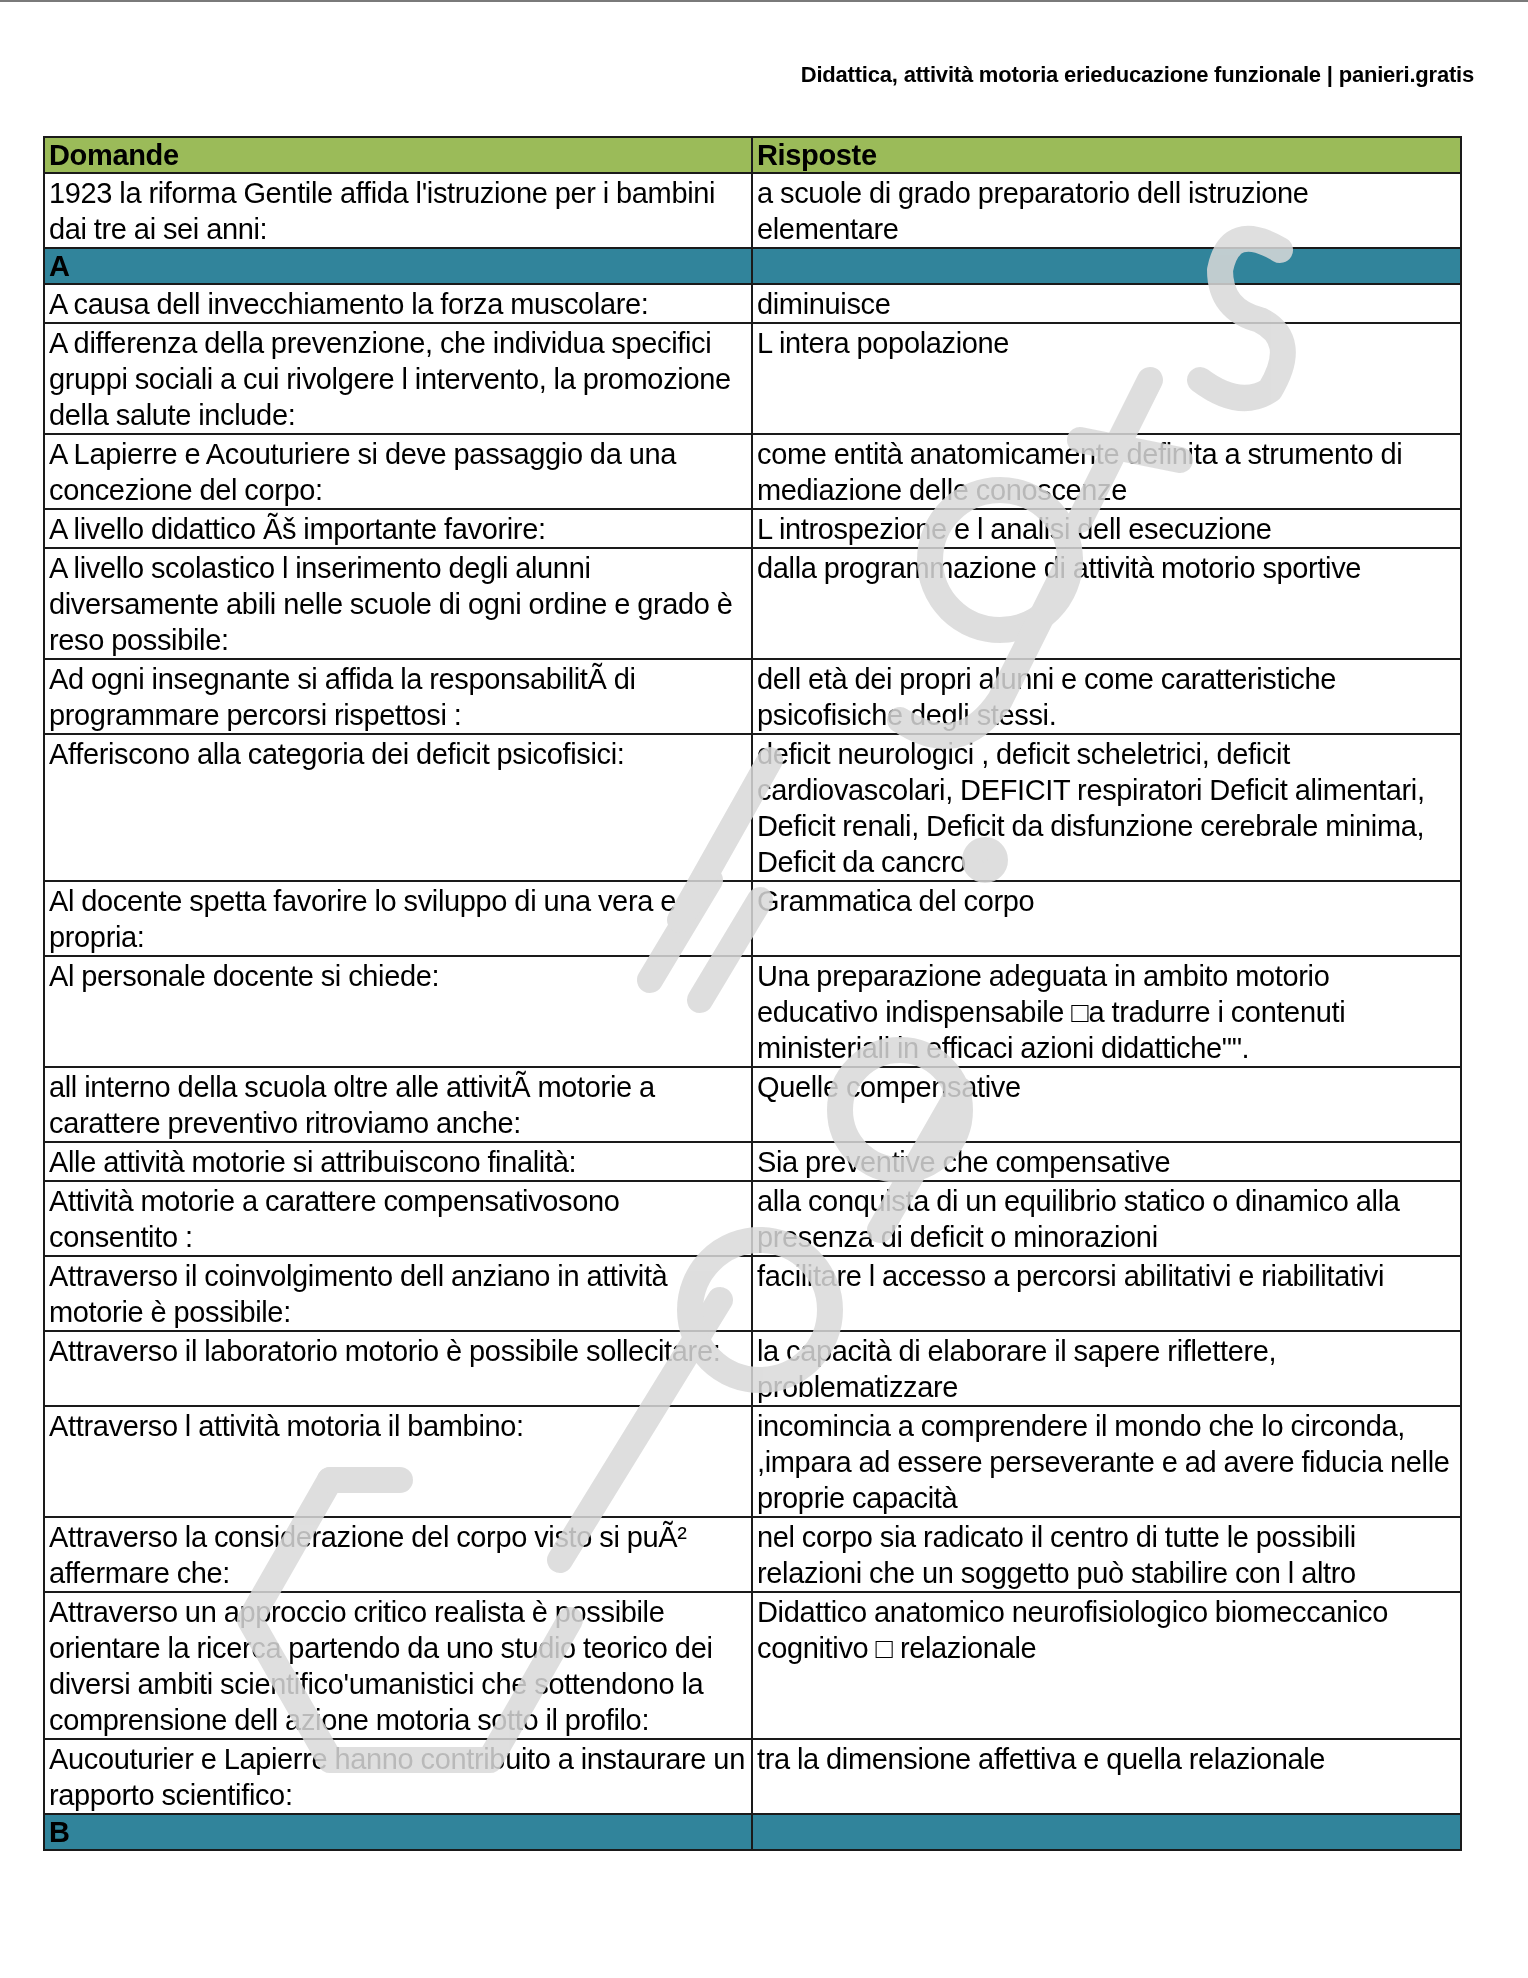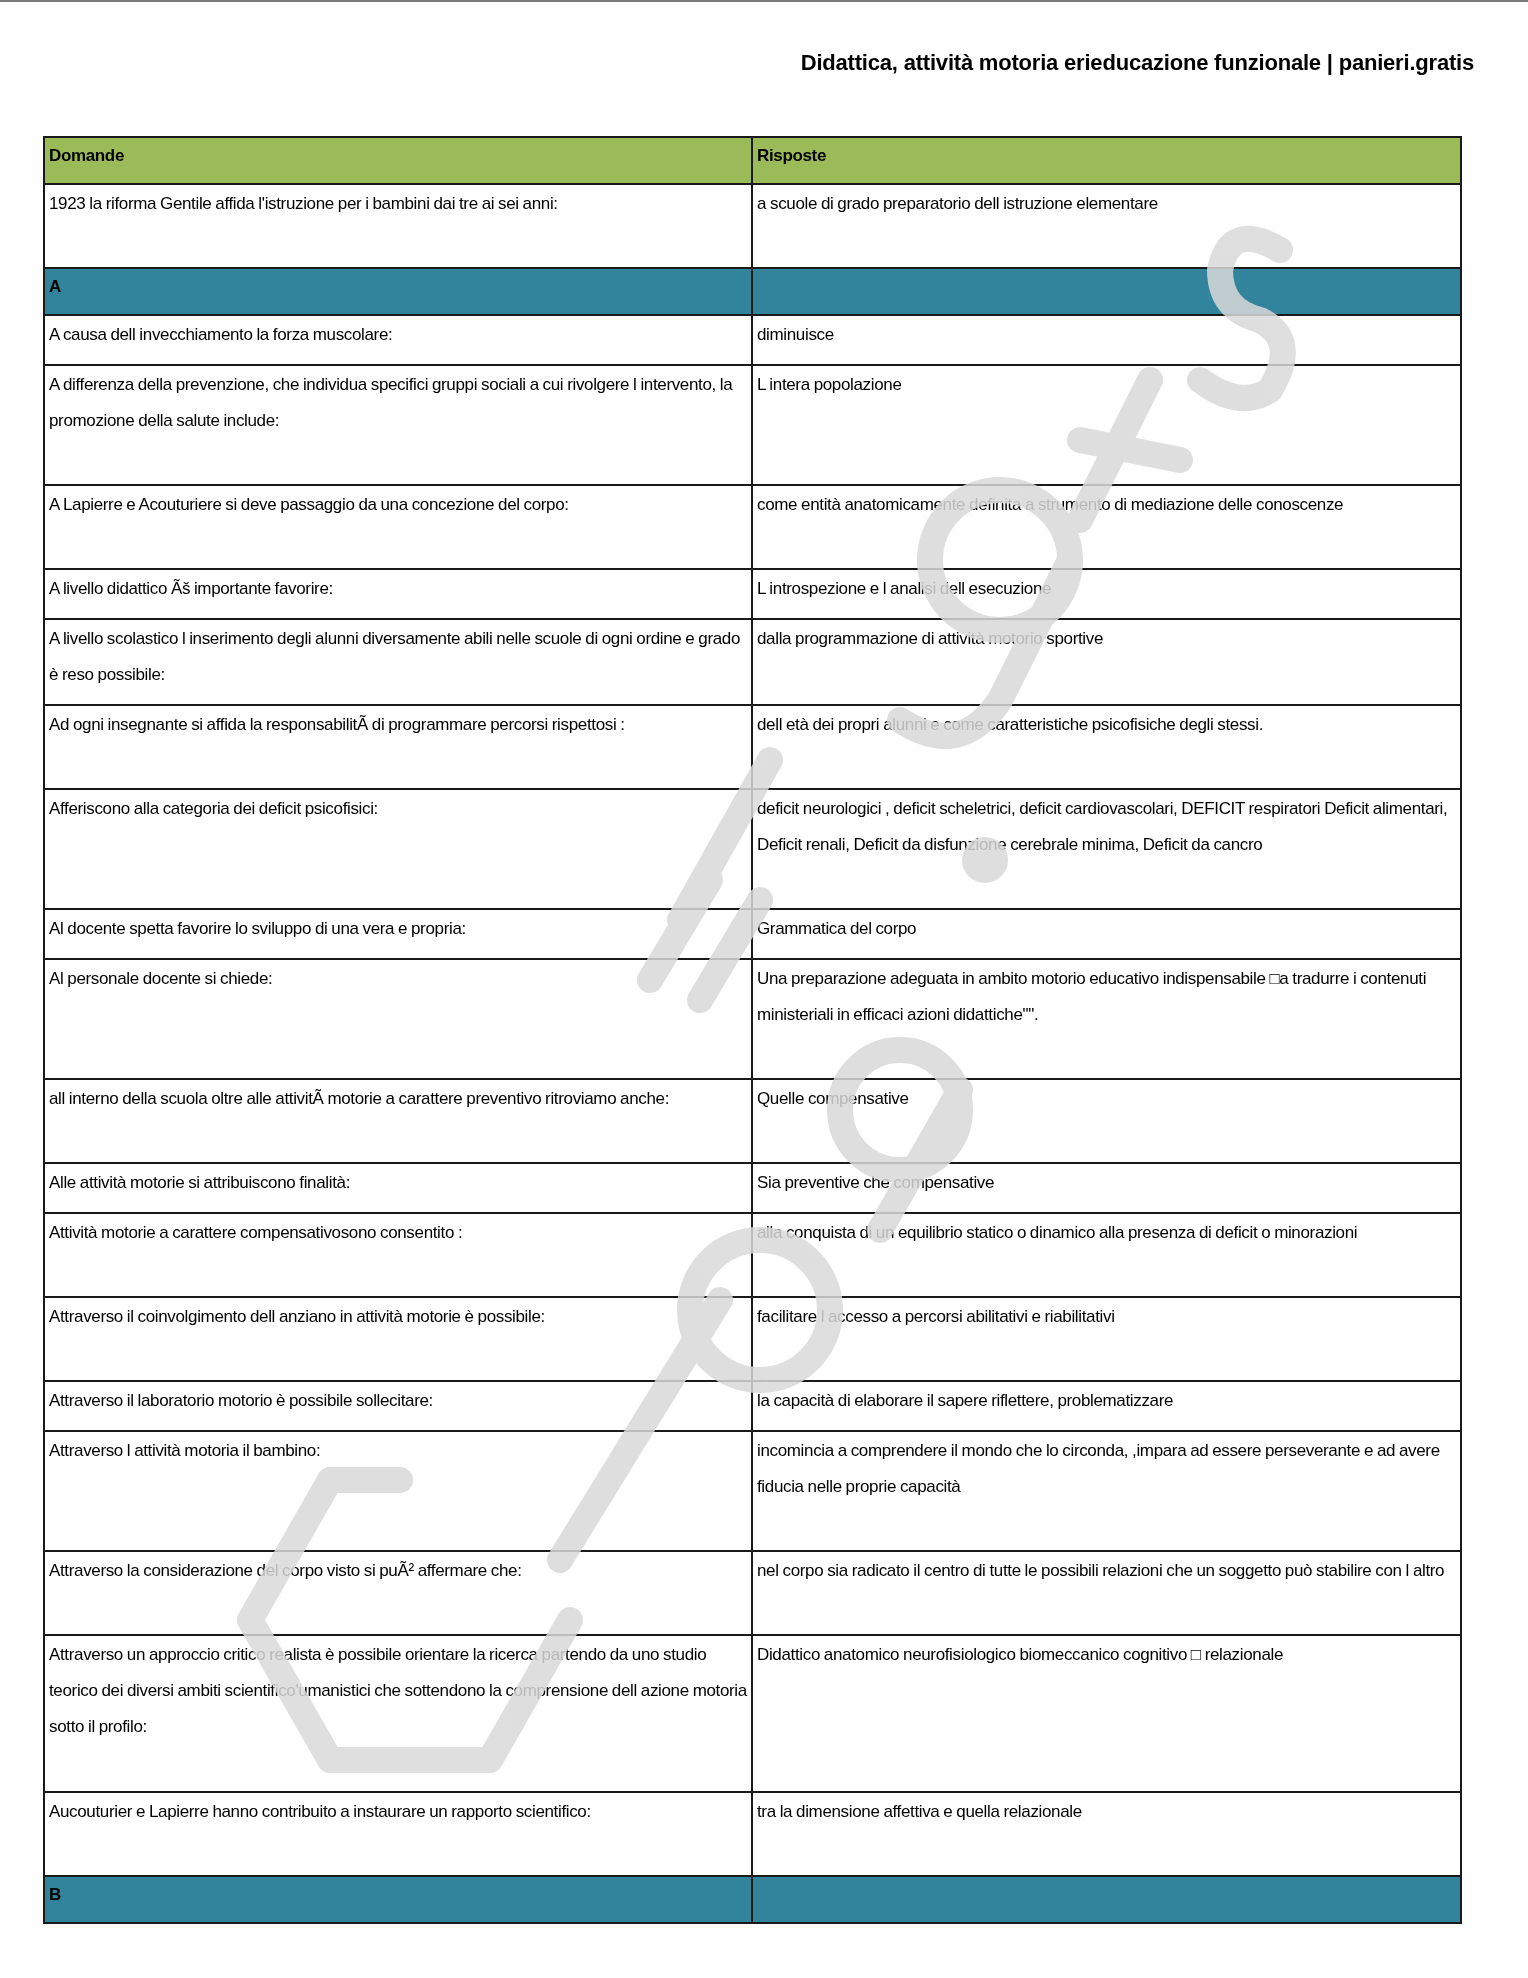--- a/index.html
+++ b/index.html
@@ -3,40 +3,40 @@
 <meta charset="utf-8">
 <style>
   html, body { margin: 0; padding: 0; background: #ffffff; }
   body {
     width: 1528px; height: 1978px; position: relative; overflow: hidden;
     font-family: "Liberation Sans", "DejaVu Sans", sans-serif;
     color: #000;
   }
   .topline { position: absolute; left: 0; top: 0; width: 1528px; height: 2px; background: #7a7a7a; }
   .doc-title {
-    position: absolute; right: 54px; top: 50px;
+    position: absolute; right: 54px; top: 62px;
     font-weight: bold; font-size: 22px; letter-spacing: -0.2px;
     white-space: nowrap;
   }
   .watermark {
     position: absolute; left: 0; top: 0; width: 1528px; height: 1978px;
     pointer-events: none; z-index: 2;
   }
   table.qa {
     position: absolute; left: 43px; top: 136px;
     width: 1417px; border-collapse: collapse; table-layout: fixed;
     z-index: 1;
   }
   table.qa col.c1 { width: 708px; }
   table.qa col.c2 { width: 709px; }
   table.qa td, table.qa th {
     border: 2px solid #1a1a1a;
-    padding: 1px 4px 11px 4px;
+    padding: 1px 4px 0 4px;
     vertical-align: top;
-    font-size: 17px;
+    font-size: 29px;
     line-height: 36px;
     text-align: left;
     font-weight: normal;
     letter-spacing: -0.35px;
     word-spacing: -0.5px;
   }
   table.qa th { background: #9bbb59; font-weight: bold; line-height: 33px; }
   tr.section td { background: #31849b; font-weight: bold; line-height: 33px; }
   tr.h1 td { height: 33px; }
   tr.h2 td { height: 70px; }

